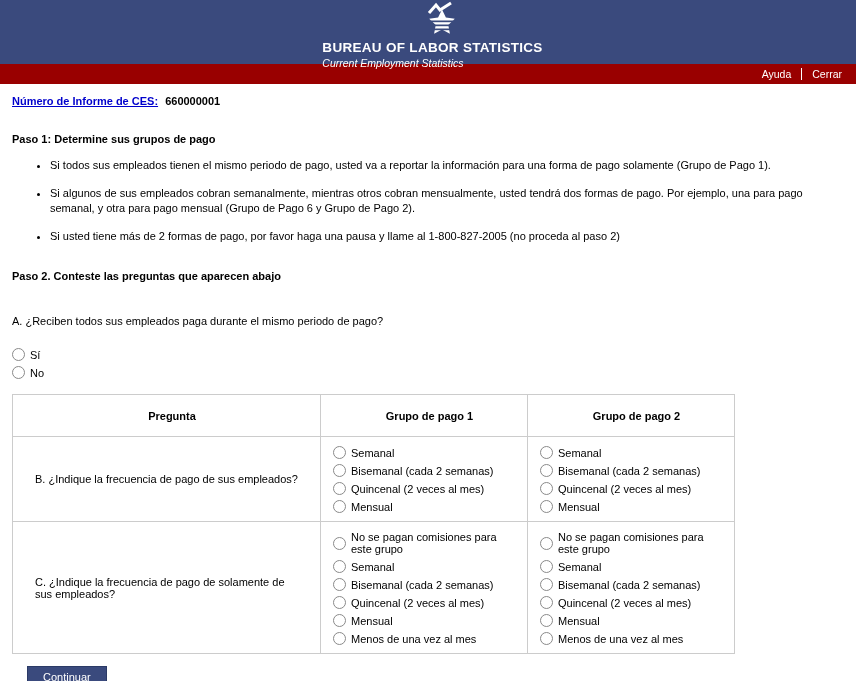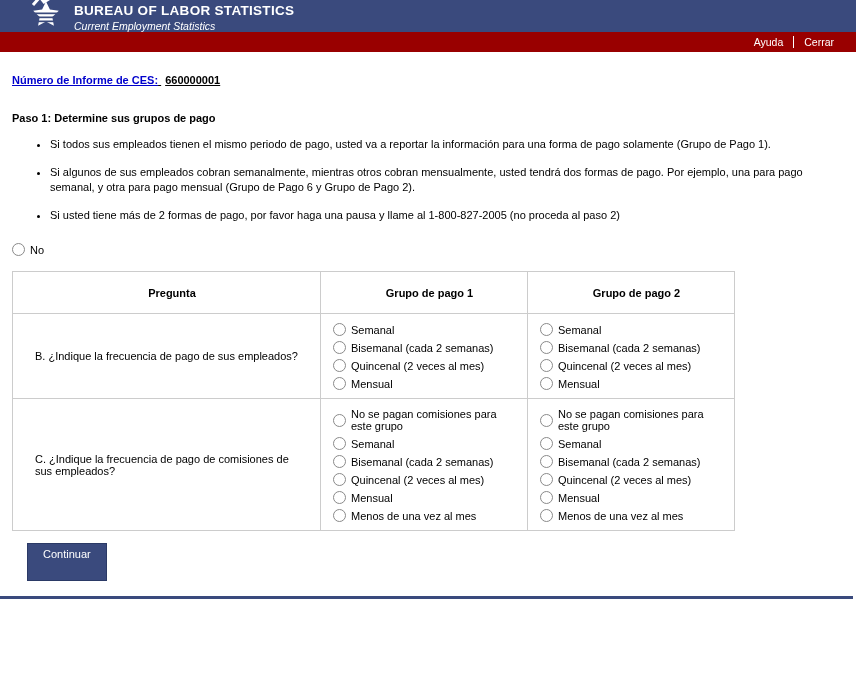--- a/index.html
+++ b/index.html
@@ -5,33 +5,33 @@
   * { box-sizing: border-box; }
   html,body { margin:0; padding:0; }
   body {
     width:856px; height:681px;
     background:#ffffff;
     font-family:"Liberation Sans", sans-serif;
     font-size:11px; color:#000;
     overflow:hidden;
   }
   
-  .header { background:#3A4A7D; height:32px; display:flex; align-items:flex-end; }
+  .header { background:#3A4A7D; height:64px; display:flex; align-items:center;flex-direction:column; }
   .logo { margin-left:27px; flex:0 0 auto; display:flex; }
   .titles { margin-left:9px; }
   .title { color:#fff; font-weight:bold; font-size:13.5px; letter-spacing:.3px; }
   .subtitle { color:#fff; font-size:10.5px; margin-top:2px;font-style:italic; }
   
   .redbar { background:#990000; height:20px; display:flex; justify-content:flex-end;
-    align-items:center; color:#fff; font-size:10.5px; padding-right:22px; }
+    align-items:center; color:#fff; font-size:10.5px; padding-right:14px; }
   .redbar a { color:#fff; text-decoration:none; cursor:pointer; }
   .redbar .sep { border-left:1px solid #fff; height:12px; margin:0 10px; width:0; }
   
   .main { padding:10px 12px 0 12px; }
-  .report-line { margin-top:12px;text-decoration:underline; }
+  .report-line { margin-top:1px; }
   .report-link { color:#0000CC; font-weight:bold; text-decoration:underline; cursor:pointer; }
   .report-number { font-weight:bold; margin-left:4px; }
   .paso { font-weight:bold; }
   .paso1 { margin-top:26px; }
   .paso2 { margin-top:27px; }
   ul.bullets { margin:13px 0 0 24px; padding-left:14px; }
   ul.bullets li { margin-bottom:13px; line-height:1.35; padding-right:8px; }
   .question-a { margin-top:33px; }
   .answer-a { margin-top:21px; }
   .radio-row { display:flex; align-items:center; margin-bottom:5px; gap:5px; }
@@ -92,23 +92,29 @@
   </div>
 
   <div class="paso paso1">Paso 1: Determine sus grupos de pago</div>
 
   <ul class="bullets">
     <li>Si todos sus empleados tienen el mismo periodo de pago, usted va a reportar la información para una forma de pago solamente (Grupo de Pago 1).</li>
     <li>Si algunos de sus empleados cobran semanalmente, mientras otros cobran mensualmente, usted tendrá dos formas de pago. Por ejemplo, una para pago semanal, y otra para pago mensual (Grupo de Pago 6 y Grupo de Pago 2).</li>
     <li>Si usted tiene más de 2 formas de pago, por favor haga una pausa y llame al 1-800-827-2005 (no proceda al paso 2)</li>
   </ul>
 
-
+  <div class="paso paso2">Paso 2. Conteste las preguntas que aparecen abajo</div>
+
+  <div class="question-a">A. ¿Reciben todos sus empleados paga durante el mismo periodo de pago?</div>
 
   <div class="answer-a">
+    <label class="radio-row">
+      <input type="radio" name="qa" style="">
+      <span>Sí</span>
+    </label>
     <label class="radio-row">
       <input type="radio" name="qa" style="">
       <span>No</span>
     </label>
   </div>
 
   <table class="paygroups">
     <colgroup>
         <col class="col-q">
         <col class="col-g">
@@ -153,21 +159,21 @@
           <input type="radio" name="b2" style="">
           <span>Quincenal (2 veces al mes)</span>
             </label>
         <label class="radio-row">
           <input type="radio" name="b2" style="">
           <span>Mensual</span>
             </label>
       </td>
     </tr>
     <tr>
-      <td class="qcell">C. ¿Indique la frecuencia de pago de comisiones de sus empleados?</td>
+      <td class="qcell">C. ¿Indique la frecuencia de pago de solamente de sus empleados?</td>
       <td class="ocell">
         <label class="radio-row">
           <input type="radio" name="c1" style="">
           <span>No se pagan comisiones para este grupo</span>
             </label>
         <label class="radio-row">
           <input type="radio" name="c1" style="">
           <span>Semanal</span>
             </label>
         <label class="radio-row">

